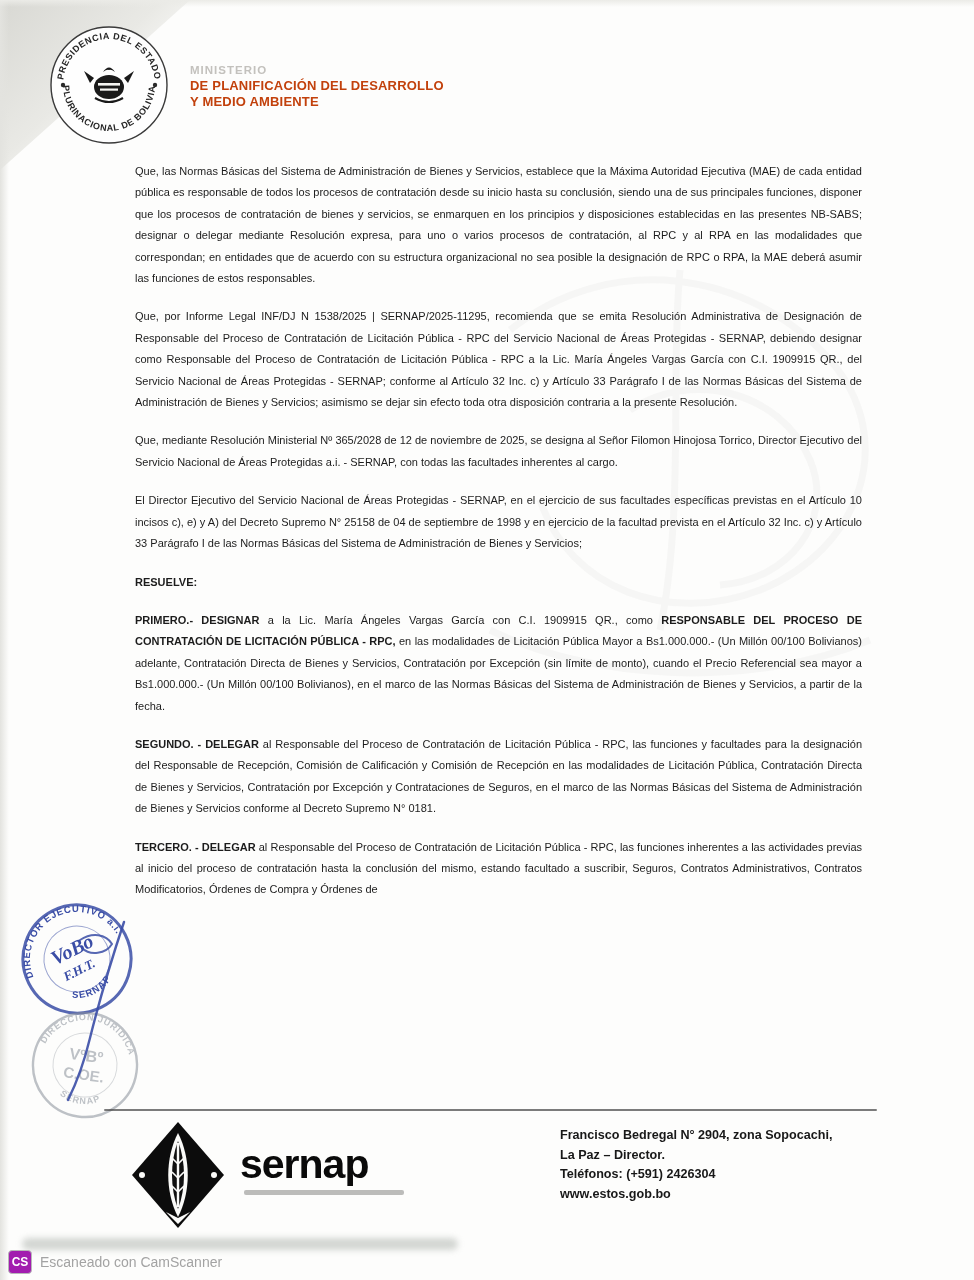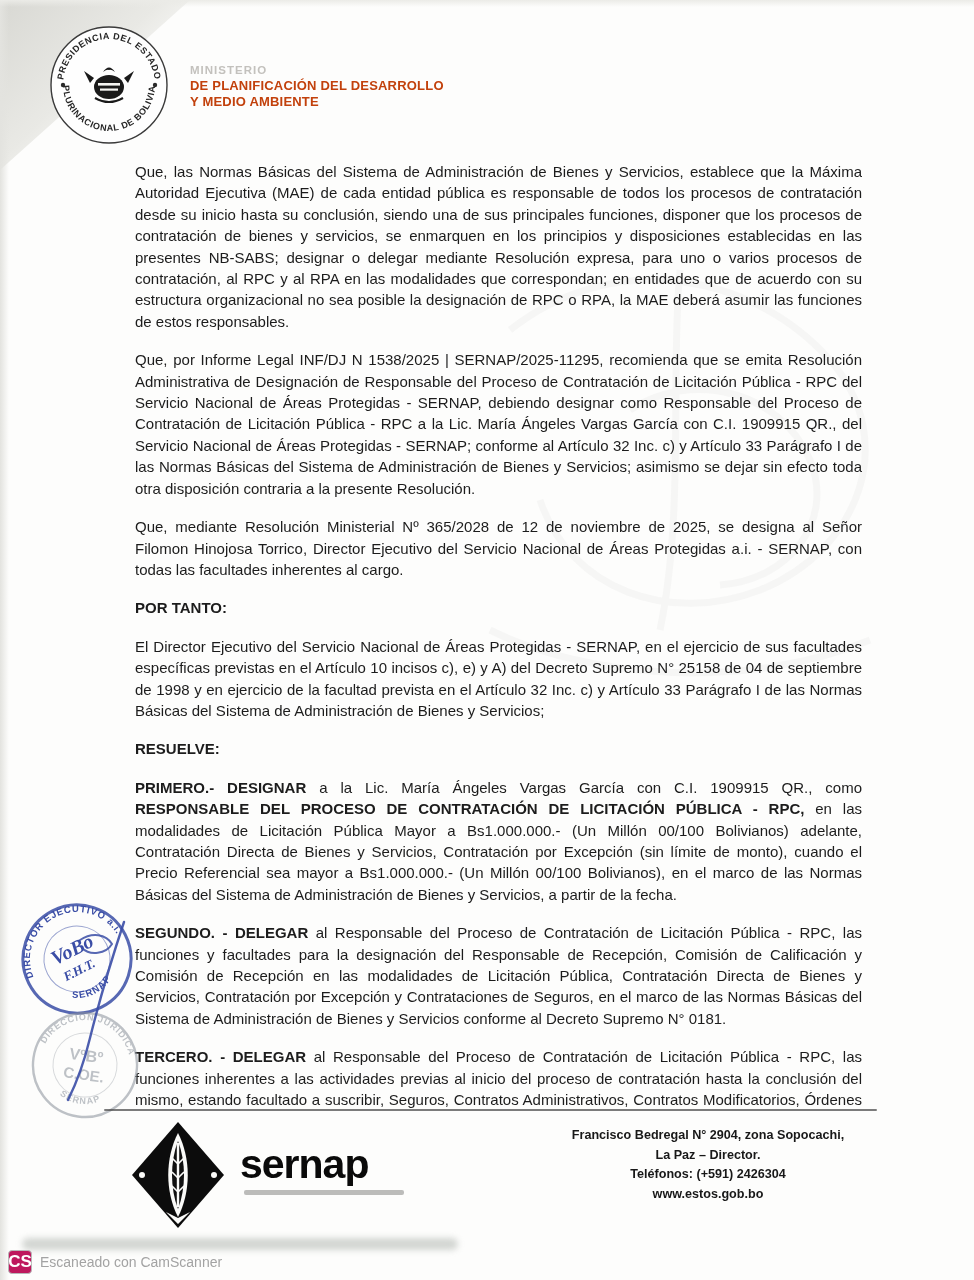--- a/index.html
+++ b/index.html
@@ -24,57 +24,57 @@
     background:linear-gradient(to bottom,#ebebe7,rgba(255,255,255,0));
   }
   
   .seal{position:absolute;left:48px;top:24px;width:122px;height:122px;}
   .ministry{position:absolute;left:190px;top:62px;line-height:16px;}
   .ministry .faint{font-size:11.5px;font-weight:bold;color:#c3c1bd;letter-spacing:1px;}
   .ministry .strong{font-size:13px;font-weight:bold;color:#c2410c;letter-spacing:.2px;}
   
   .doc-body{
     position:absolute;left:135px;top:161px;width:727px;height:949px;overflow:hidden;
-    font-size:15px;line-height:21.4px;text-align:justify;
+    font-size:11px;line-height:21.4px;text-align:justify;
   }
   .doc-body p{margin:0 0 17px 0;}
   .doc-body .heading{font-weight:bold;text-align:left;margin-bottom:17px;margin-top:8px;}
   .doc-body b{font-weight:bold;}
   .clip-3{max-height:65px;overflow:hidden;}
   
   .watermark{position:absolute;left:430px;top:210px;width:540px;height:580px;pointer-events:none;}
   
   .footer-rule{
     position:absolute;left:104px;top:1109px;width:773px;height:2px;
     background:#454545;opacity:.7;filter:blur(.4px);border-radius:2px;
   }
   .footer-logo{position:absolute;left:128px;top:1120px;width:330px;height:115px;}
   .footer-logo svg{position:absolute;left:0;top:0;}
   .logo-word{
     position:absolute;left:112px;top:22px;font-size:41px;font-weight:bold;color:#0a0a0a;
     letter-spacing:-1px;line-height:44px;
   }
   .logo-tagline{position:absolute;left:116px;top:70px;width:160px;height:5px;background:#9a9a96;opacity:.65;border-radius:2px;}
   .footer-address{
-    position:absolute;left:560px;top:1126px;width:296px;text-align:center;
+    position:absolute;left:560px;top:1126px;width:296px;text-align:left;
     font-size:12.6px;font-weight:bold;color:#181818;line-height:19.5px;
   }
   
   .stamp-exec{position:absolute;left:16px;top:898px;width:122px;height:122px;transform:rotate(-27deg);}
   .stamp-legal{position:absolute;left:26px;top:1006px;width:118px;height:118px;transform:rotate(8deg);opacity:.55;}
   .signature{position:absolute;left:28px;top:888px;width:130px;height:232px;pointer-events:none;}
   
   .blur-band{
     position:absolute;left:22px;top:1238px;width:436px;height:12px;
     background:#a9afa9;opacity:.5;filter:blur(3px);border-radius:6px;
   }
   .camscanner{position:absolute;left:8px;top:1250px;display:flex;align-items:center;gap:8px;}
   .cs-badge{
-    width:22px;height:22px;background:#be185d;border:1px solid #b8b8b8;border-radius:4px;
-    color:#ffffff;font-size:17px;font-weight:bold;display:flex;align-items:center;justify-content:center;
+    width:22px;height:22px;background:#a21caf;border:1px solid #b8b8b8;border-radius:4px;
+    color:#ffffff;font-size:12px;font-weight:bold;display:flex;align-items:center;justify-content:center;
   }
   .cs-label{color:#a3a3a3;font-size:14px;}
 </style>
 </head>
 <body>
 
 <div class="page">
 
   <div class="corner-fold"></div>
   <div class="edge-left"></div>
@@ -117,21 +117,20 @@
   <div class="ministry">
     <div class="faint">MINISTERIO</div>
     <div class="strong">DE PLANIFICACIÓN DEL DESARROLLO</div>
     <div class="strong">Y MEDIO AMBIENTE</div>
   </div>
 
   <div class="doc-body">
     <p>Que, las Normas Básicas del Sistema de Administración de Bienes y Servicios, establece que la Máxima Autoridad Ejecutiva (MAE) de cada entidad pública es responsable de todos los procesos de contratación desde su inicio hasta su conclusión, siendo una de sus principales funciones, disponer que los procesos de contratación de bienes y servicios, se enmarquen en los principios y disposiciones establecidas en las presentes NB-SABS; designar o delegar mediante Resolución expresa, para uno o varios procesos de contratación, al RPC y al RPA en las modalidades que correspondan; en entidades que de acuerdo con su estructura organizacional no sea posible la designación de RPC o RPA, la MAE deberá asumir las funciones de estos responsables.</p>
     <p>Que, por Informe Legal INF/DJ N 1538/2025 | SERNAP/2025-11295, recomienda que se emita Resolución Administrativa de Designación de Responsable del Proceso de Contratación de Licitación Pública - RPC del Servicio Nacional de Áreas Protegidas - SERNAP, debiendo designar como Responsable del Proceso de Contratación de Licitación Pública - RPC a la Lic. María Ángeles Vargas García con C.I. 1909915 QR., del Servicio Nacional de Áreas Protegidas - SERNAP; conforme al Artículo 32 Inc. c)  y Artículo 33 Parágrafo I de las Normas Básicas del Sistema de Administración de Bienes y Servicios; asimismo se dejar sin efecto toda otra disposición contraria a la presente Resolución.</p>
     <p>Que, mediante Resolución Ministerial Nº 365/2028 de 12 de noviembre de 2025, se designa al Señor Filomon Hinojosa Torrico, Director Ejecutivo del Servicio Nacional de Áreas Protegidas a.i. - SERNAP, con todas las facultades inherentes al cargo.</p>
-    <p class="heading">POR TANTO:</p>
     <p>El Director Ejecutivo del Servicio Nacional de Áreas Protegidas - SERNAP, en el ejercicio de sus facultades específicas previstas en el Artículo 10 incisos c), e) y A) del Decreto Supremo N° 25158 de 04 de septiembre de 1998 y en ejercicio de la facultad prevista en el Artículo 32 Inc. c) y Artículo 33 Parágrafo I de las Normas Básicas del Sistema de Administración de Bienes y Servicios;</p>
     <p class="heading">RESUELVE:</p>
     <p><b>PRIMERO.- DESIGNAR</b><span> a la Lic. María Ángeles Vargas García con C.I. 1909915 QR.,  como </span><b>RESPONSABLE DEL PROCESO DE CONTRATACIÓN DE LICITACIÓN PÚBLICA - RPC,</b><span> en las modalidades de Licitación Pública Mayor a Bs1.000.000.- (Un Millón 00/100 Bolivianos) adelante, Contratación Directa de Bienes y Servicios, Contratación por Excepción (sin límite de monto), cuando el Precio Referencial sea mayor a Bs1.000.000.- (Un Millón 00/100 Bolivianos), en el marco de las Normas Básicas del Sistema de Administración de Bienes y Servicios, a partir de la fecha.</span></p>
     <p><b>SEGUNDO. - DELEGAR</b><span> al Responsable del Proceso de Contratación de Licitación Pública - RPC, las funciones y facultades para la designación del Responsable de Recepción, Comisión de Calificación y Comisión de Recepción en las modalidades de Licitación Pública, Contratación Directa de Bienes y Servicios, Contratación por Excepción y Contrataciones de Seguros, en el marco de las Normas Básicas del Sistema de Administración de Bienes y Servicios conforme al Decreto Supremo N° 0181.</span></p>
     <p class="clip-3"><b>TERCERO. - DELEGAR</b><span> al Responsable del Proceso de Contratación de Licitación Pública - RPC, las funciones inherentes a las actividades previas al inicio del proceso de contratación hasta la conclusión del mismo, estando facultado a suscribir, Seguros, Contratos Administrativos, Contratos Modificatorios, Órdenes de Compra y Órdenes de</span></p>
   </div>
 
   <svg class="stamp-exec" viewBox="0 0 122 122">
     <defs>
       <path id="exTop" d="M 14 61 A 47 47 0 0 1 108 61"></path>

